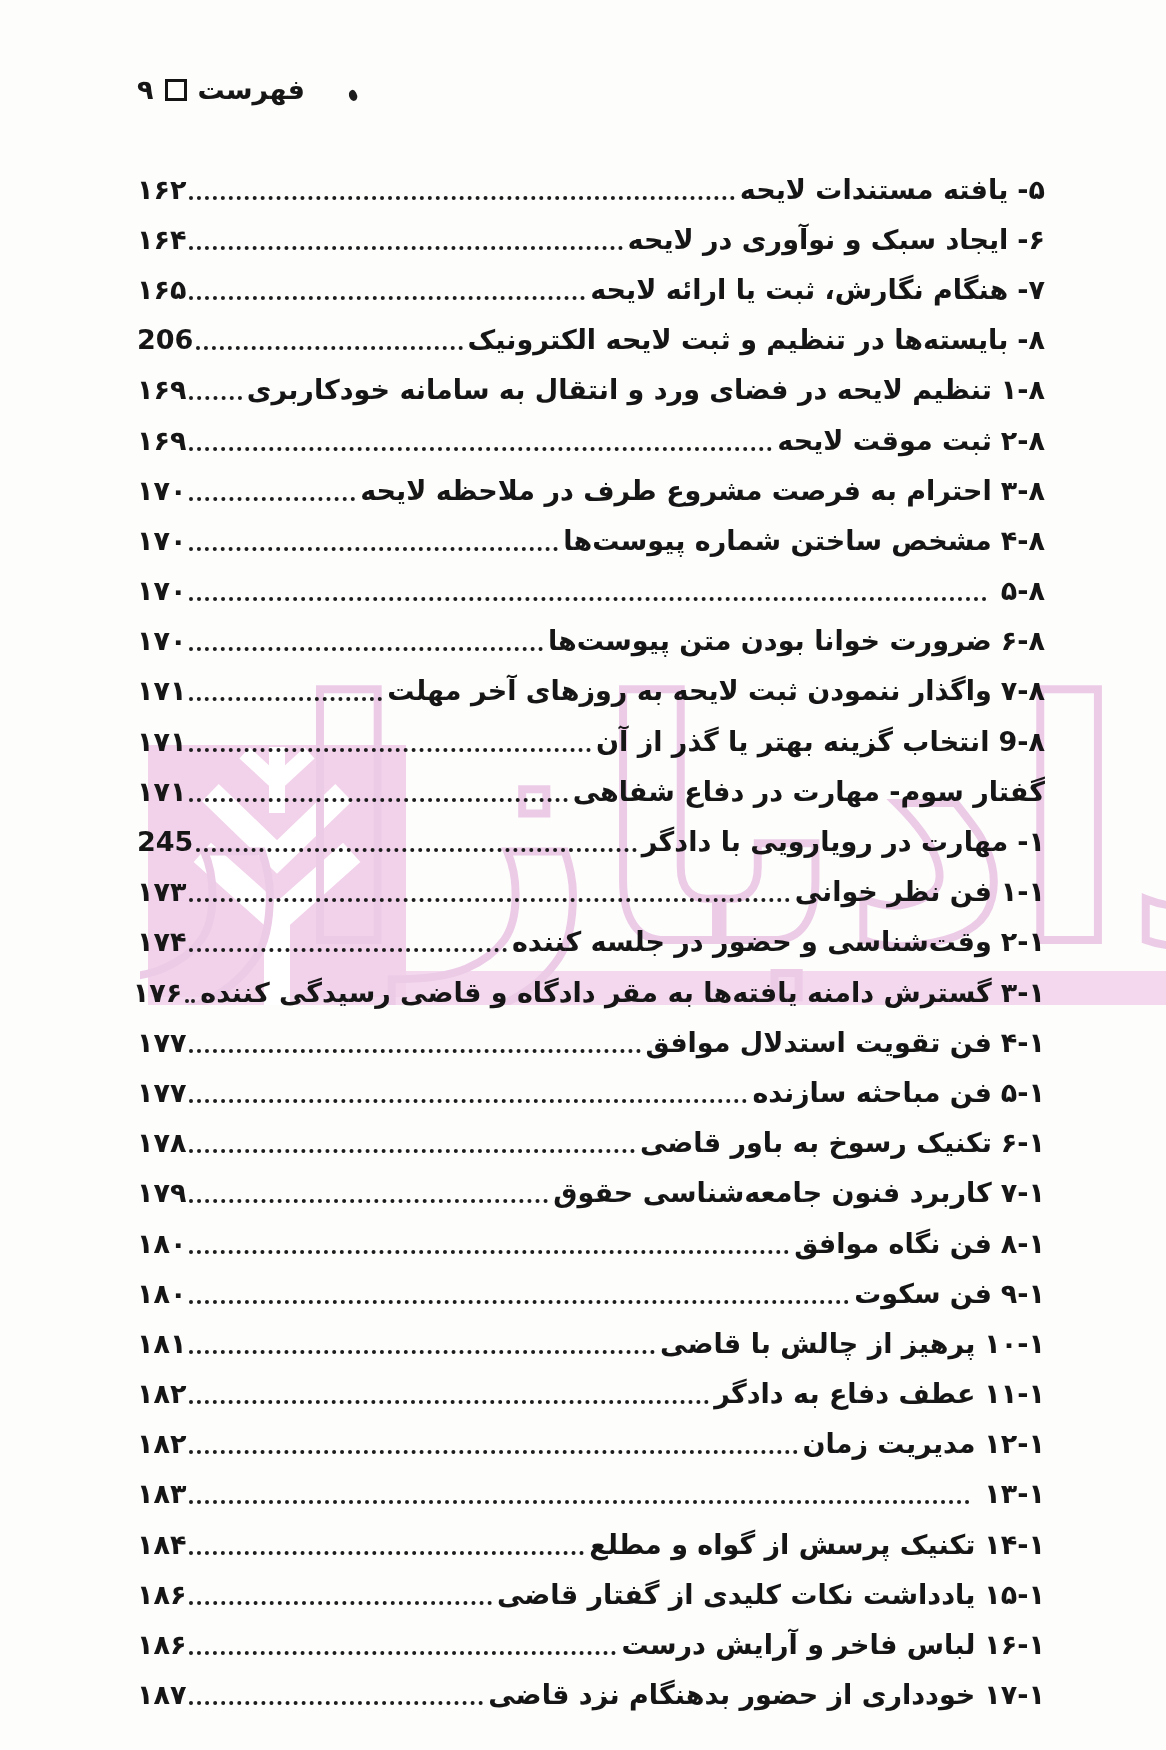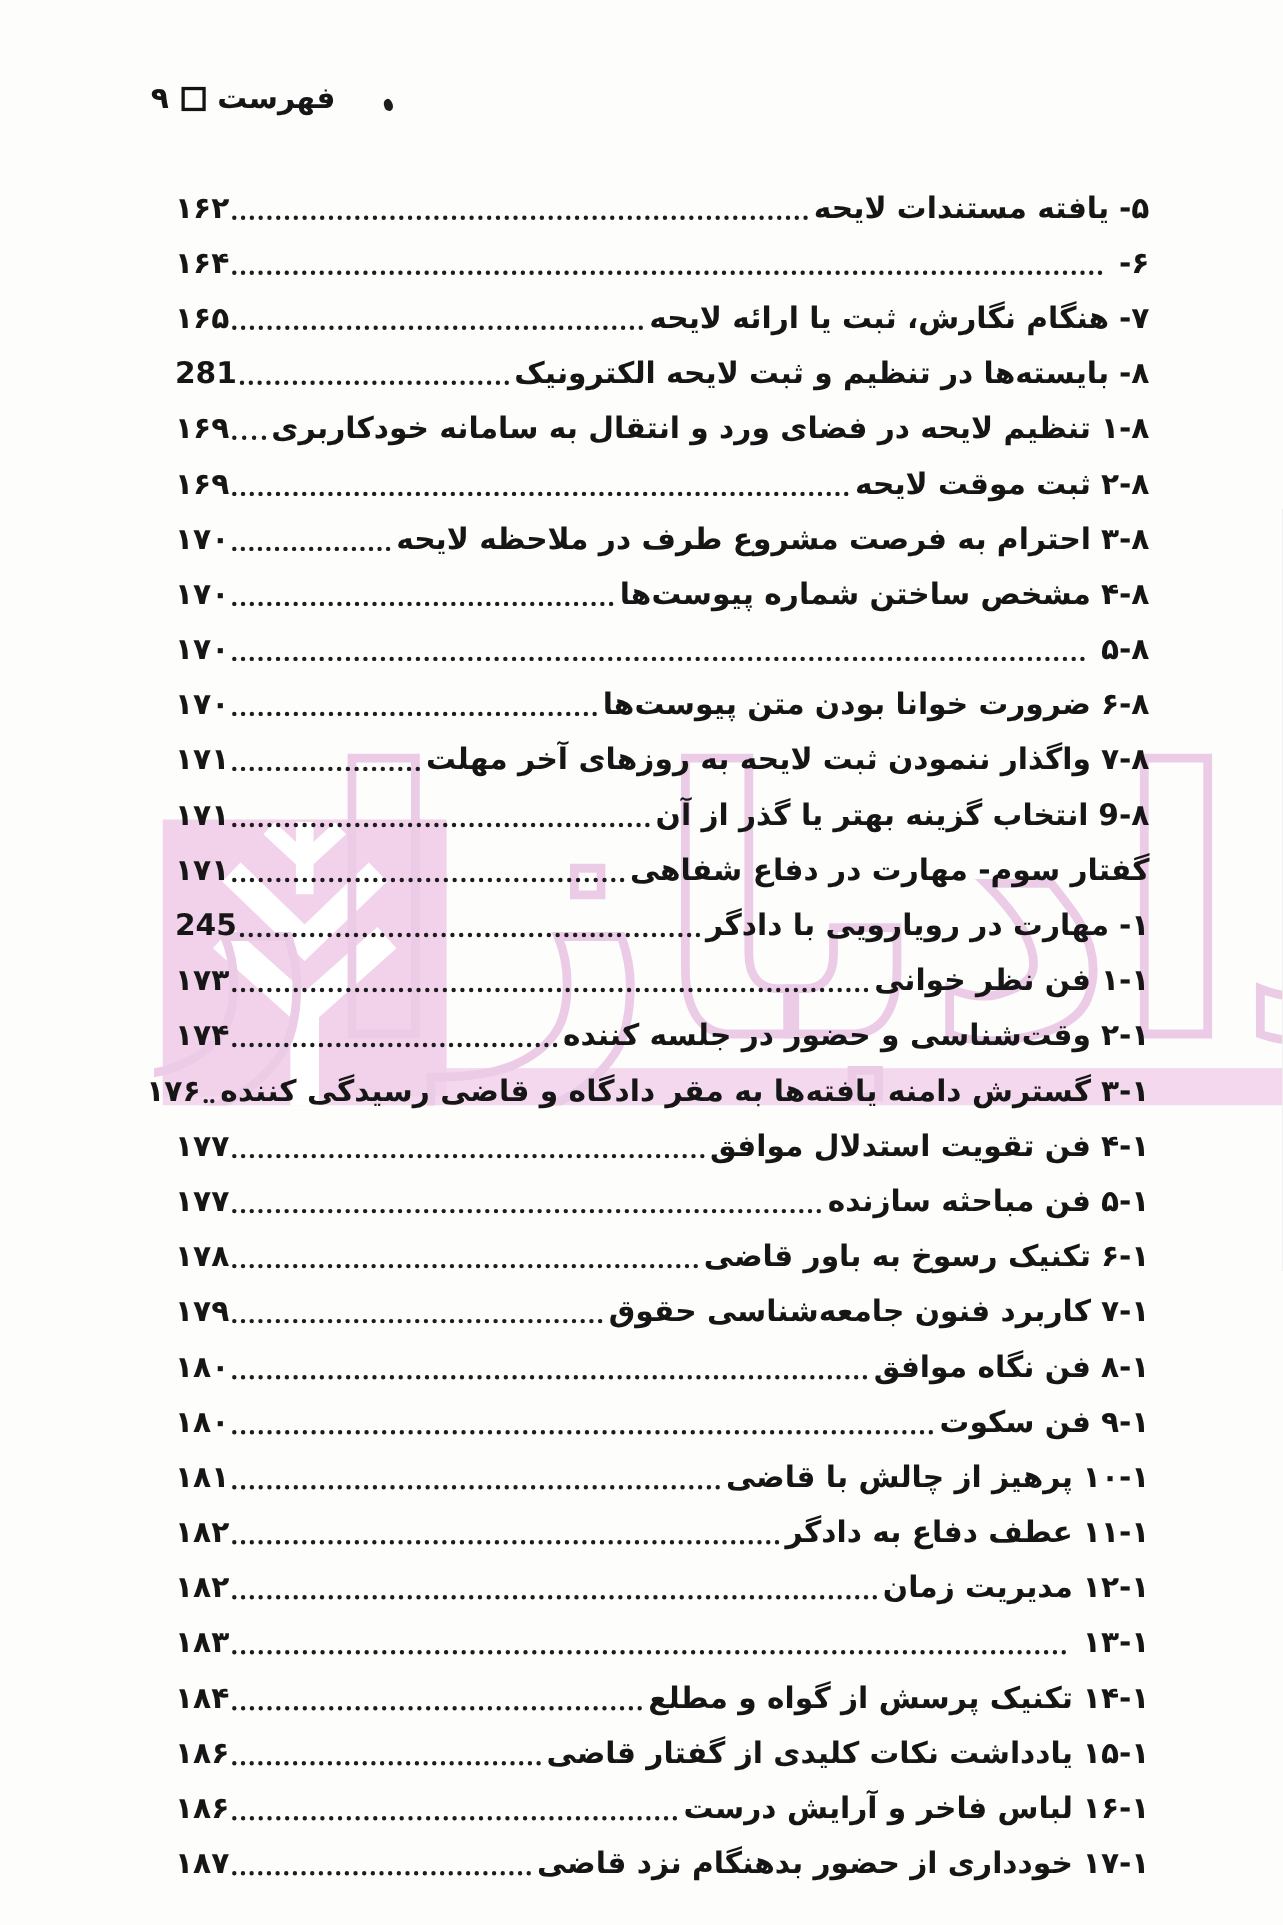--- a/index.html
+++ b/index.html
@@ -44,21 +44,21 @@
     direction:ltr;unicode-bidi:isolate;
     margin-left:9px;white-space:pre;
   }
   .entry-number:empty{margin-left:0;}
   .entry-title{white-space:nowrap;}
   .leader{
     flex:1;min-width:10px;height:17px;
     border-bottom:4.2px dotted #1c1c1c;
     margin:0 5px 0 3px;
   }
-  .entry-page{direction:ltr;unicode-bidi:isolate;margin-left:22px;}
+  .entry-page{direction:ltr;unicode-bidi:isolate;}
 </style>
 </head>
 <body>
 
 <div class="page">
 
   <div class="hdr">
     <span class="pgnum">۹</span>
     <span class="sq"></span>
     <span>فهرست</span>
@@ -81,36 +81,37 @@
   <div class="toc">
   <div class="toc-row">
     <span class="entry-number">-۵</span>
     <span class="entry-title">یافته مستندات لایحه</span>
     <span class="leader"></span>
     <span class="entry-page">۱۶۲</span>
   </div>
 
   <div class="toc-row">
     <span class="entry-number">-۶</span>
+    <span class="entry-title">ایجاد سبک و نوآوری در لایحه</span>
     <span class="leader"></span>
     <span class="entry-page">۱۶۴</span>
   </div>
 
   <div class="toc-row">
     <span class="entry-number">-۷</span>
     <span class="entry-title">هنگام نگارش، ثبت یا ارائه لایحه</span>
     <span class="leader"></span>
     <span class="entry-page">۱۶۵</span>
   </div>
 
   <div class="toc-row">
     <span class="entry-number">-۸</span>
     <span class="entry-title">بایسته‌ها در تنظیم و ثبت لایحه الکترونیک</span>
     <span class="leader"></span>
-    <span class="entry-page">281</span>
+    <span class="entry-page">206</span>
   </div>
 
   <div class="toc-row">
     <span class="entry-number">۱-۸</span>
     <span class="entry-title">تنظیم لایحه در فضای ورد و انتقال به سامانه خودکاربری</span>
     <span class="leader"></span>
     <span class="entry-page">۱۶۹</span>
   </div>
 
   <div class="toc-row">

